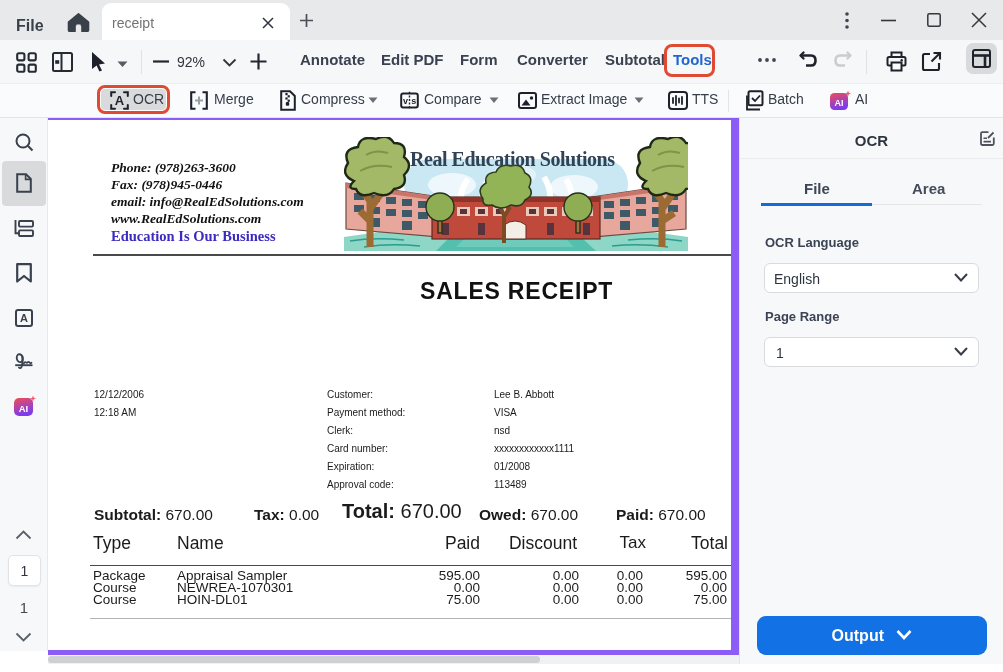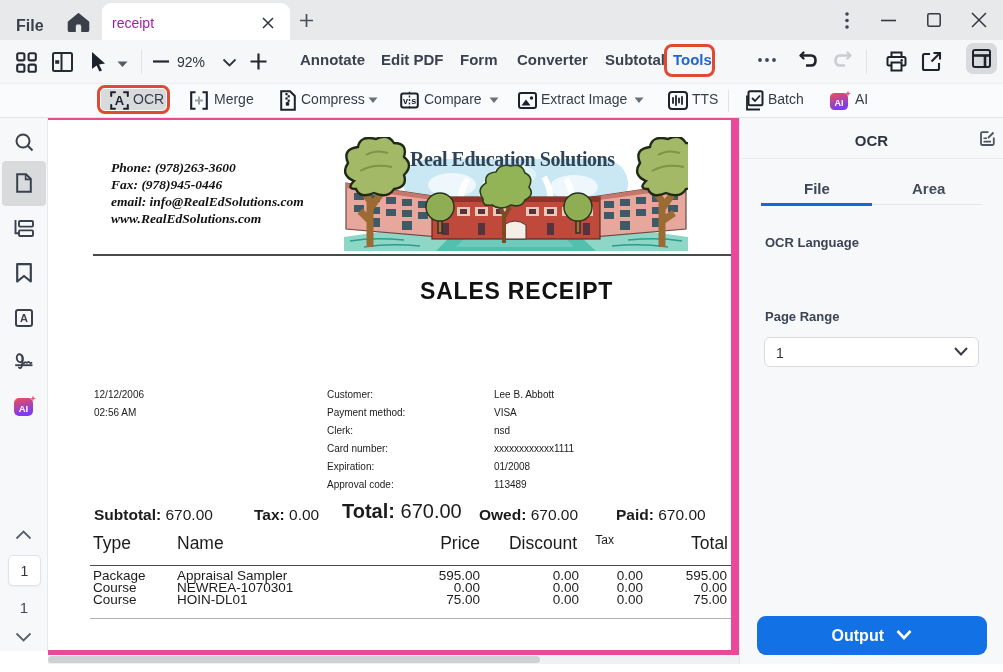--- a/index.html
+++ b/index.html
@@ -3,37 +3,37 @@
 <meta charset="utf-8">
 <style>
 * { margin:0; padding:0; box-sizing:border-box; }
 html,body { width:1003px; height:672px; overflow:hidden; font-family:"Liberation Sans",sans-serif; background:#fff; }
 #app { position:relative; width:1003px; height:672px; background:#fff; }
 .abs { position:absolute; }
 
 #titlebar { position:absolute; left:0; top:0; width:1003px; height:40px; background:#e8e9eb; }
 #filebtn { position:absolute; left:16px; top:17px; font-size:16px; font-weight:700; color:#3a4049; }
 #tab { position:absolute; left:102px; top:3px; width:188px; height:37px; background:#fff; border-radius:9px 9px 0 0; }
-#tabtitle { position:absolute; left:10px; top:12px; font-size:14px; color:#a21caf; }
+#tabtitle { position:absolute; left:10px; top:12px; font-size:14px; color:#737373; }
 
 #toolbar2 { position:absolute; left:0; top:40px; width:1003px; height:44px; background:#f6f7f8; border-bottom:1px solid #eeeff1; }
 .menuitem { position:absolute; top:11px; font-size:15px; font-weight:700; color:#3a4150; }
 #toolsbox { position:absolute; left:664px; top:4px; width:51px; height:33px; border:3px solid #e04a32; border-radius:8px; }
 
 #toolbar3 { position:absolute; left:0; top:84px; width:1003px; height:34px; background:#fafbfc; border-bottom:1px solid #e3e4e6; }
 .t3label { position:absolute; top:7px; font-size:14px; color:#363d4a; }
 #ocrbadge { position:absolute; left:97px; top:1px; width:73px; height:29px; border:3px solid #e04a32; border-radius:8px; background:#fff; }
 #ocrinner { position:absolute; left:1px; top:1px; width:65px; height:21px; background:#d9dadc; border-radius:4px; }
 
 #sidebar { position:absolute; left:0; top:118px; width:48px; height:533px; background:#f7f8f9; border-right:1px solid #e8e9eb; }
 #sbactive { position:absolute; left:2px; top:43px; width:44px; height:45px; background:#d9dadc; border-radius:4px; }
 #sbbottomline { position:absolute; left:6px; top:533px; width:36px; height:1px; background:#e8e9ea; }
 #sbbottom { position:absolute; left:0; top:533px; width:48px; height:21px; background:#fff; }
 
-#docarea { position:absolute; left:48px; top:118px; width:692px; height:537px; background:#ec4899; }
+#docarea { position:absolute; left:48px; top:118px; width:692px; height:537px; background:#8b5cf6; }
 #page { position:absolute; left:0px; top:2px; width:683px; height:530px; background:#fff; color:#1b1b1b; }
 #hscroll { position:absolute; left:48px; top:655px; width:692px; height:9px; background:#f0f1f2; }
 #hthumb { position:absolute; left:0px; top:1px; width:492px; height:7px; background:#cfd0d2; border-radius:4px; }
 #bottomstrip { position:absolute; left:0; top:664px; width:1003px; height:8px; background:#fff; }
 
 .serifline { position:absolute; left:63px; font-family:"Liberation Serif",serif; font-style:italic; font-weight:700; font-size:13.5px; color:#111; white-space:nowrap; }
 .det { position:absolute; font-size:10px; white-space:nowrap; color:#1b1b1b; }
 .num { text-align:right; }
 
 #panel { position:absolute; left:739px; top:118px; width:264px; height:546px; background:#f7f8f9; border-left:1px solid #e4e5e7; }
@@ -295,20 +295,21 @@
   <div id="sbbottomline"></div>
   <div id="sbbottom"></div>
 </div>
 
 <div id="docarea">
       <div id="page">
   <div class="serifline" style="top:40px">Phone: (978)263-3600</div>
   <div class="serifline" style="top:57px">Fax: (978)945-0446</div>
   <div class="serifline" style="top:74px">email: info@RealEdSolutions.com</div>
   <div class="serifline" style="top:91px">www.RealEdSolutions.com</div>
+  <div class="serifline" style="top:108px;font-style:normal;font-size:14.5px;color:#3b2bc0">Education Is Our Business</div>
 
   <svg class="abs" style="left:296px;top:17px" width="344" height="114" viewBox="0 0 344 114">
     <rect x="60" y="22" width="224" height="50" rx="25" fill="#c9e8f3"></rect>
     <ellipse cx="108" cy="48" rx="24" ry="12" fill="#eef8fc"></ellipse>
     <ellipse cx="170" cy="38" rx="22" ry="11" fill="#e2f2f9"></ellipse>
     <ellipse cx="230" cy="50" rx="24" ry="12" fill="#eef8fc"></ellipse>
     <path d="M120 76 Q112 58 124 42 M140 74 Q134 56 146 40 M204 74 Q210 56 200 40 M224 76 Q232 58 222 42" stroke="#ffffff" stroke-width="6" fill="none"></path>
 
     <path d="M0 100 L84 88 L260 88 L344 100 L344 114 L0 114 Z" fill="#8ed6c6"></path>
     <path d="M118 88 L224 88 L252 114 L92 114 Z" fill="#55bfae"></path>
@@ -406,21 +407,21 @@
       <path d="M314 18 Q324 12 336 16 M308 34 Q322 26 340 30" stroke="#7d9449" stroke-width="2" fill="none"></path>
     </g>
 
     <text x="66" y="29" font-family="Liberation Serif,serif" font-size="20" font-weight="bold" fill="#2f4256" textLength="205">Real Education Solutions</text>
   </svg>
 
   <div class="abs" style="left:45px;top:134px;width:638px;height:2px;background:#4a4a4a"></div>
   <div class="abs" style="left:372px;top:158px;font-size:23px;font-weight:700;letter-spacing:0.8px;color:#111">SALES RECEIPT</div>
 
   <div class="det" style="left:46px;top:269px">12/12/2006</div>
-  <div class="det" style="left:46px;top:287px">02:56 AM</div>
+  <div class="det" style="left:46px;top:287px">12:18 AM</div>
   <div class="det" style="left:279px;top:269px">Customer:</div>
   <div class="det" style="left:279px;top:287px">Payment method:</div>
   <div class="det" style="left:279px;top:305px">Clerk:</div>
   <div class="det" style="left:279px;top:323px">Card number:</div>
   <div class="det" style="left:279px;top:341px">Expiration:</div>
   <div class="det" style="left:279px;top:359px">Approval code:</div>
   <div class="det" style="left:446px;top:269px">Lee B. Abbott</div>
   <div class="det" style="left:446px;top:287px">VISA</div>
   <div class="det" style="left:446px;top:305px">nsd</div>
   <div class="det" style="left:446px;top:323px">xxxxxxxxxxxx1111</div>
@@ -428,23 +429,23 @@
   <div class="det" style="left:446px;top:359px">113489</div>
 
   <div class="det" style="left:46px;top:386px;font-size:15.5px"><b>Subtotal:</b> 670.00</div>
   <div class="det" style="left:206px;top:386px;font-size:15.5px"><b>Tax:</b> 0.00</div>
   <div class="det" style="left:294px;top:380px;font-size:20px"><b>Total:</b> 670.00</div>
   <div class="det" style="left:431px;top:386px;font-size:15.5px"><b>Owed:</b> 670.00</div>
   <div class="det" style="left:568px;top:386px;font-size:15.5px"><b>Paid:</b> 670.00</div>
 
   <div class="det" style="left:45px;top:413px;font-size:17.5px">Type</div>
   <div class="det" style="left:129px;top:413px;font-size:17.5px">Name</div>
-  <div class="det num" style="left:372px;top:413px;width:60px;font-size:17.5px">Price</div>
+  <div class="det num" style="left:372px;top:413px;width:60px;font-size:17.5px">Paid</div>
   <div class="det num" style="left:449px;top:413px;width:80px;font-size:17.5px">Discount</div>
-  <div class="det num" style="left:526px;top:413px;width:40px;font-size:12px">Tax</div>
+  <div class="det num" style="left:558px;top:413px;width:40px;font-size:17px">Tax</div>
   <div class="det num" style="left:620px;top:413px;width:60px;font-size:17.5px">Total</div>
 
   <div class="abs" style="left:42px;top:445px;width:641px;height:1px;background:#4a4a4a"></div>
 
   <div class="det" style="left:45px;top:448px;font-size:13.5px">Package</div>
   <div class="det" style="left:129px;top:448px;font-size:13.5px">Appraisal Sampler</div>
   <div class="det num" style="left:382px;top:448px;width:50px;font-size:13.5px">595.00</div>
   <div class="det num" style="left:481px;top:448px;width:50px;font-size:13.5px">0.00</div>
   <div class="det num" style="left:545px;top:448px;width:50px;font-size:13.5px">0.00</div>
   <div class="det num" style="left:629px;top:448px;width:50px;font-size:13.5px">595.00</div>
@@ -477,20 +478,26 @@
       <path d="M13.5 1.5 L8 7" stroke="#4d525c" stroke-width="1.8"></path>
       <path d="M3.5 7.3 L7 7.3 M3.5 10.6 L11 10.6" stroke="#4d525c" stroke-width="1.6"></path>
     </svg>
   </div>
   <div class="abs" style="left:0;top:40px;width:263px;height:1px;background:#ebecee"></div>
   <div class="abs" style="left:64px;top:62px;font-size:15px;font-weight:700;color:#3b4656">File</div>
   <div class="abs" style="left:172px;top:62px;font-size:15px;font-weight:700;color:#434c5a">Area</div>
   <div class="abs" style="left:21px;top:86px;width:221px;height:1px;background:#e4e6e8"></div>
   <div class="abs" style="left:21px;top:85px;width:111px;height:3px;background:#1669d8"></div>
   <div class="lbl" style="top:117px">OCR Language</div>
+  <div class="dd" style="top:145px">
+        <span style="position:absolute;left:9px;top:7px">English</span>
+    <svg style="position:absolute;right:10px;top:9px" width="14" height="9" viewBox="0 0 14 9">
+          <path d="M1 1 L7 7.5 L13 1" fill="none" stroke="#383e48" stroke-width="2"></path>
+        </svg>
+  </div>
   <div class="lbl" style="top:191px">Page Range</div>
   <div class="dd" style="top:219px">
         <span style="position:absolute;left:11px;top:7px">1</span>
     <svg style="position:absolute;right:10px;top:9px" width="14" height="9" viewBox="0 0 14 9">
           <path d="M1 1 L7 7.5 L13 1" fill="none" stroke="#383e48" stroke-width="2"></path>
         </svg>
   </div>
   <div id="outputbtn">Output
     <svg style="display:inline-block;vertical-align:middle;margin:-3px 0 0 8px" width="16" height="10" viewBox="0 0 16 10">
           <path d="M1.5 1 L8 8 L14.5 1" fill="none" stroke="#fff" stroke-width="2.6"></path>

